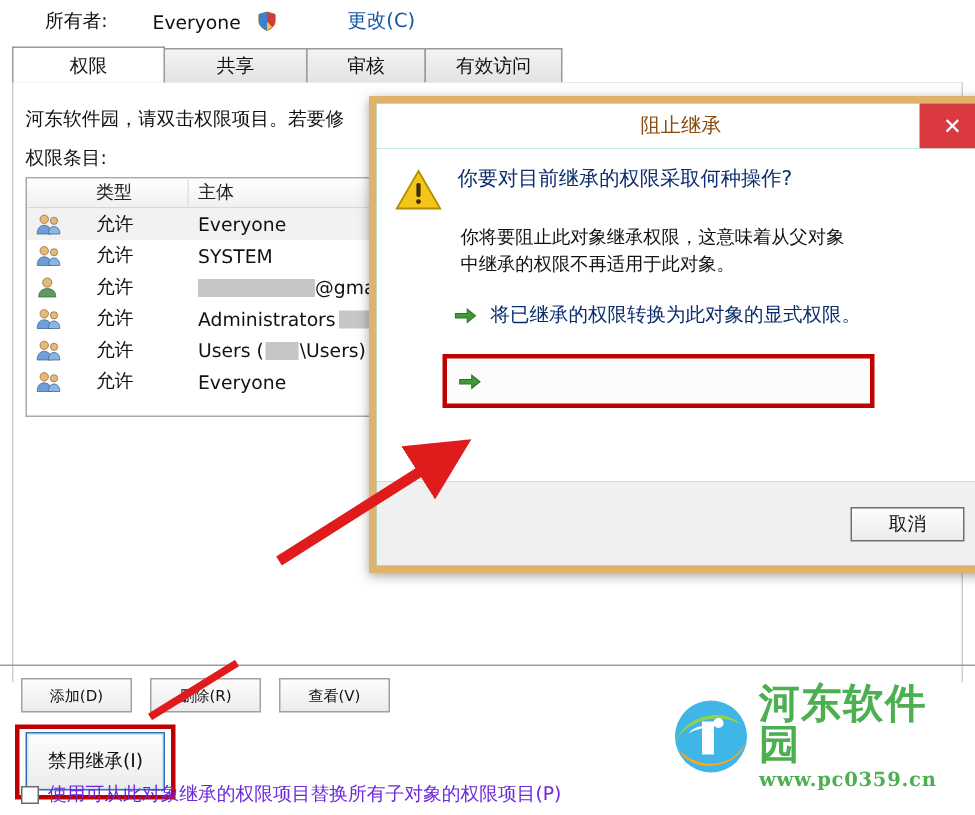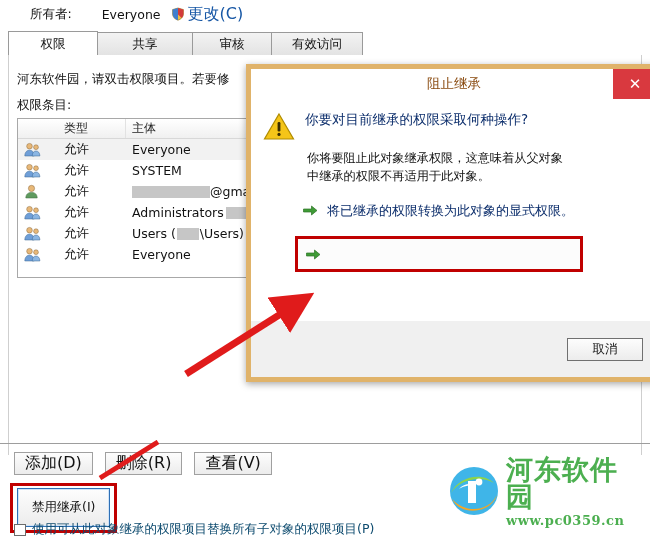--- a/index.html
+++ b/index.html
@@ -39,21 +39,22 @@
   .owner-change {
     margin-left: 10px;
     display: flex;
     align-items: center;
     gap: 3px;
     cursor: pointer;
   }
   .shield-icon { display:block; }
   .owner-change-text {
     color: #1757a5;
-    font-size: 16px;
+    font-size: 13px;
+    margin-left: 44px;
   }
 
   
   .tabstrip {
     position: absolute;
     left: 8px; top: 32px;
     width: 634px; height: 24px;
     display: flex;
     align-items: flex-end;
     border-bottom: 1px solid #9a9a9a;
@@ -72,21 +73,21 @@
     margin-right: -1px;
     cursor: pointer;
   }
   .tab.active {
     background: #ffffff;
     height: 24px;
     line-height: 23px;
     position: relative;
     z-index: 3;
   }
-  .tab-0 { width: 90px; }
+  .tab-0 { width: 102px; }
   .tab-1 { width: 96px; }
   .tab-2 { width: 80px; }
   .tab-3 { width: 92px; }
 
   
   .panel {
     position: absolute;
     left: 8px; top: 55px;
     width: 634px; height: 400px;
     background: #ffffff;
@@ -175,21 +176,21 @@
   .btnrow {
     position: absolute;
     left: 14px; top: 452px;
     display: flex;
     gap: 12px;
   }
   .winbtn {
     height: 23px;
     min-width: 74px;
     padding: 0 10px;
-    font-size: 16px;
+    font-size: 10px;
     font-family: "DejaVu Sans", "Liberation Sans", sans-serif;
     background: linear-gradient(#fdfdfd, #ececec);
     border: 1px solid #a0a0a0;
     color: #111;
     cursor: pointer;
     box-sizing: border-box;
   }
   .disable-wrap {
     position: absolute;
     left: 10px; top: 483px;
@@ -216,21 +217,21 @@
     align-items: center;
     gap: 6px;
   }
   .checkbox {
     width: 12px; height: 12px;
     border: 1px solid #6b6b6b;
     background: #ffffff;
     box-sizing: border-box;
     cursor: pointer;
   }
-  .checklabel { font-size: 12.5px; color: #0c4a6e; }
+  .checklabel { font-size: 12.5px; color: #6d28d9; }
 
   .hr-sep {
     position: absolute;
     left: 0; top: 443px;
     width: 650px;
     border-top: 1px solid #9d9d9d;
   }
 
   
   .dialog {

